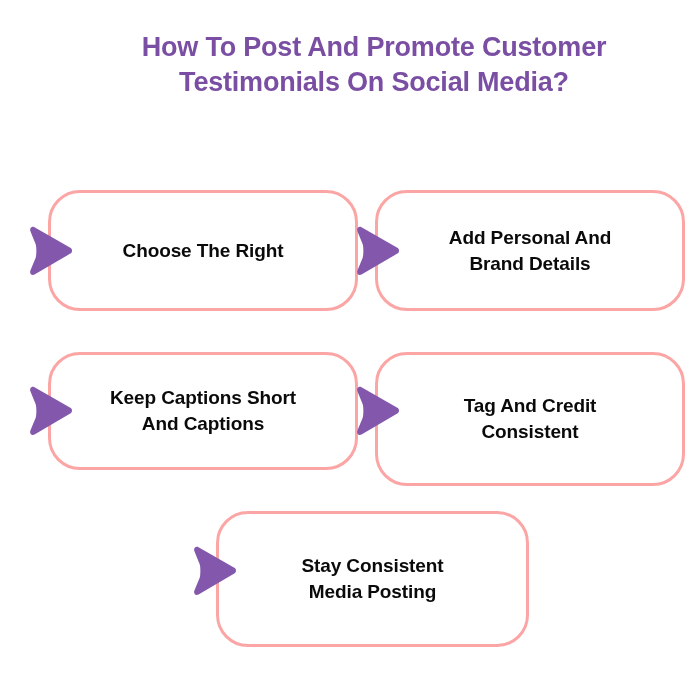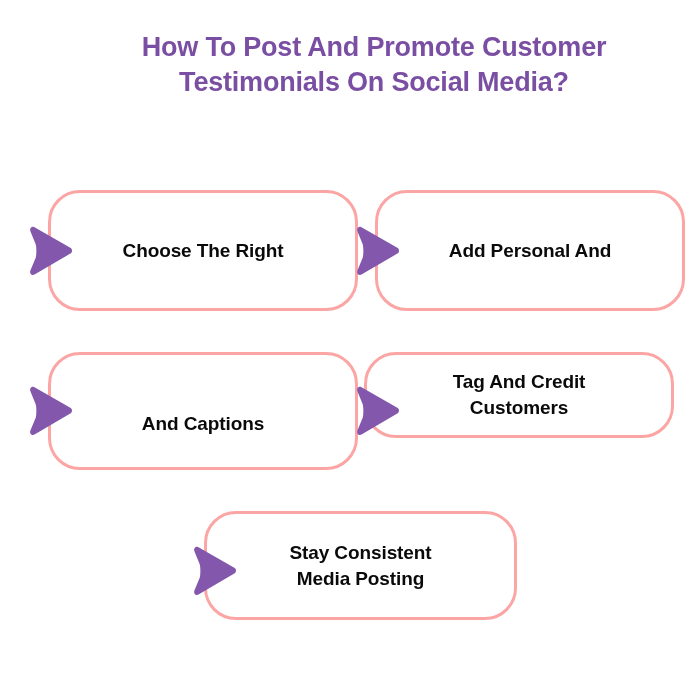--- a/index.html
+++ b/index.html
@@ -65,22 +65,22 @@
     width: 48px;
     height: 52px;
     pointer-events: none;
   }
   .arrow svg { display: block; width: 48px; height: 52px; }
 
   
   #step-1 { left: 48px;  top: 190px; width: 310px; height: 121px; }
   #step-2 { left: 375px; top: 190px; width: 310px; height: 121px; }
   #step-3 { left: 48px;  top: 352px; width: 310px; height: 118px; }
-  #step-4 { left: 364px; top: 352px; width: 310px; height: 86px; }
-  #step-5 { left: 204px; top: 511px; width: 313px; height: 109px; }
+  #step-4 { left: 375px; top: 352px; width: 310px; height: 134px; }
+  #step-5 { left: 216px; top: 511px; width: 313px; height: 136px; }
 
   #arrow-1 { left: 26px;  top: 225px; }
   #arrow-2 { left: 353px; top: 225px; }
   #arrow-3 { left: 26px;  top: 385px; }
   #arrow-4 { left: 353px; top: 385px; }
   #arrow-5 { left: 190px; top: 545px; }
 </style>
 </head>
 <body>
 
@@ -98,44 +98,45 @@
   </div>
   <div class="arrow" id="arrow-1">
     <svg viewBox="0 0 48 52" xmlns="http://www.w3.org/2000/svg">
       <path d="M4.5 6.5 C3.2 3.4 5.6 0.6 8.5 2.2 L44.3 22.7 C46.6 24.0 46.6 27.3 44.3 28.6 L8.5 49.6 C5.6 51.2 3.2 48.4 4.5 45.3 L9.6 32.9 C10.6 30.5 10.6 21.3 9.6 18.9 Z" fill="#8357ab"></path>
     </svg>
   </div>
 
   <div class="step" id="step-2">
     <div class="step-label">
       <span>Add Personal And</span><br>
+      <span>Brand Details</span>
     </div>
   </div>
   <div class="arrow" id="arrow-2">
     <svg viewBox="0 0 48 52" xmlns="http://www.w3.org/2000/svg">
       <path d="M4.5 6.5 C3.2 3.4 5.6 0.6 8.5 2.2 L44.3 22.7 C46.6 24.0 46.6 27.3 44.3 28.6 L8.5 49.6 C5.6 51.2 3.2 48.4 4.5 45.3 L9.6 32.9 C10.6 30.5 10.6 21.3 9.6 18.9 Z" fill="#8357ab"></path>
     </svg>
   </div>
 
   <div class="step" id="step-3">
     <div class="step-label">
-      <br>
+      <span>Keep Captions Short</span><br>
       <span>And Captions</span>
     </div>
   </div>
   <div class="arrow" id="arrow-3">
     <svg viewBox="0 0 48 52" xmlns="http://www.w3.org/2000/svg">
       <path d="M4.5 6.5 C3.2 3.4 5.6 0.6 8.5 2.2 L44.3 22.7 C46.6 24.0 46.6 27.3 44.3 28.6 L8.5 49.6 C5.6 51.2 3.2 48.4 4.5 45.3 L9.6 32.9 C10.6 30.5 10.6 21.3 9.6 18.9 Z" fill="#8357ab"></path>
     </svg>
   </div>
 
   <div class="step" id="step-4">
     <div class="step-label">
       <span>Tag And Credit</span><br>
-      <span>Customers</span>
+      <span>Consistent</span>
     </div>
   </div>
   <div class="arrow" id="arrow-4">
     <svg viewBox="0 0 48 52" xmlns="http://www.w3.org/2000/svg">
       <path d="M4.5 6.5 C3.2 3.4 5.6 0.6 8.5 2.2 L44.3 22.7 C46.6 24.0 46.6 27.3 44.3 28.6 L8.5 49.6 C5.6 51.2 3.2 48.4 4.5 45.3 L9.6 32.9 C10.6 30.5 10.6 21.3 9.6 18.9 Z" fill="#8357ab"></path>
     </svg>
   </div>
 
   <div class="step" id="step-5">
     <div class="step-label">

